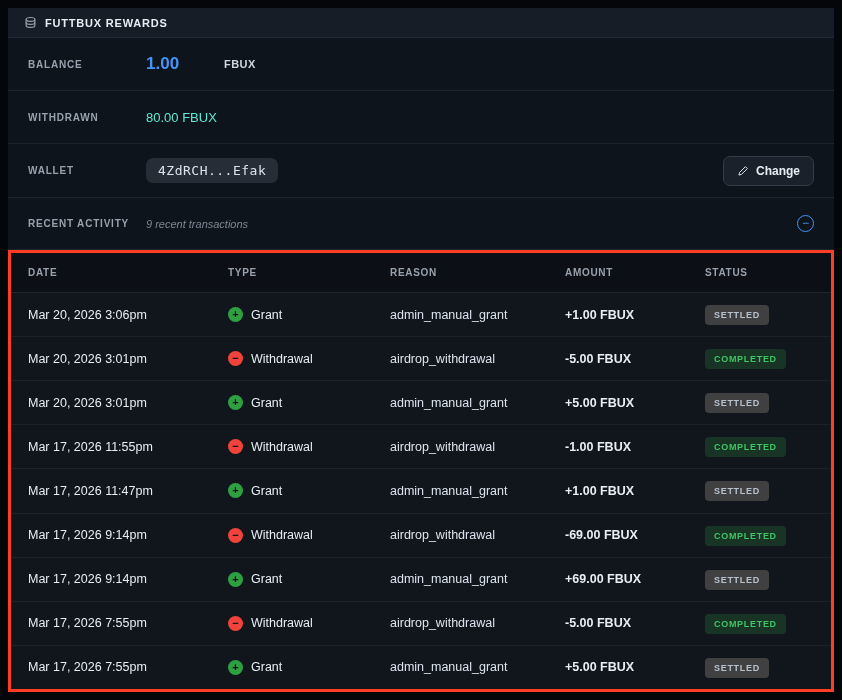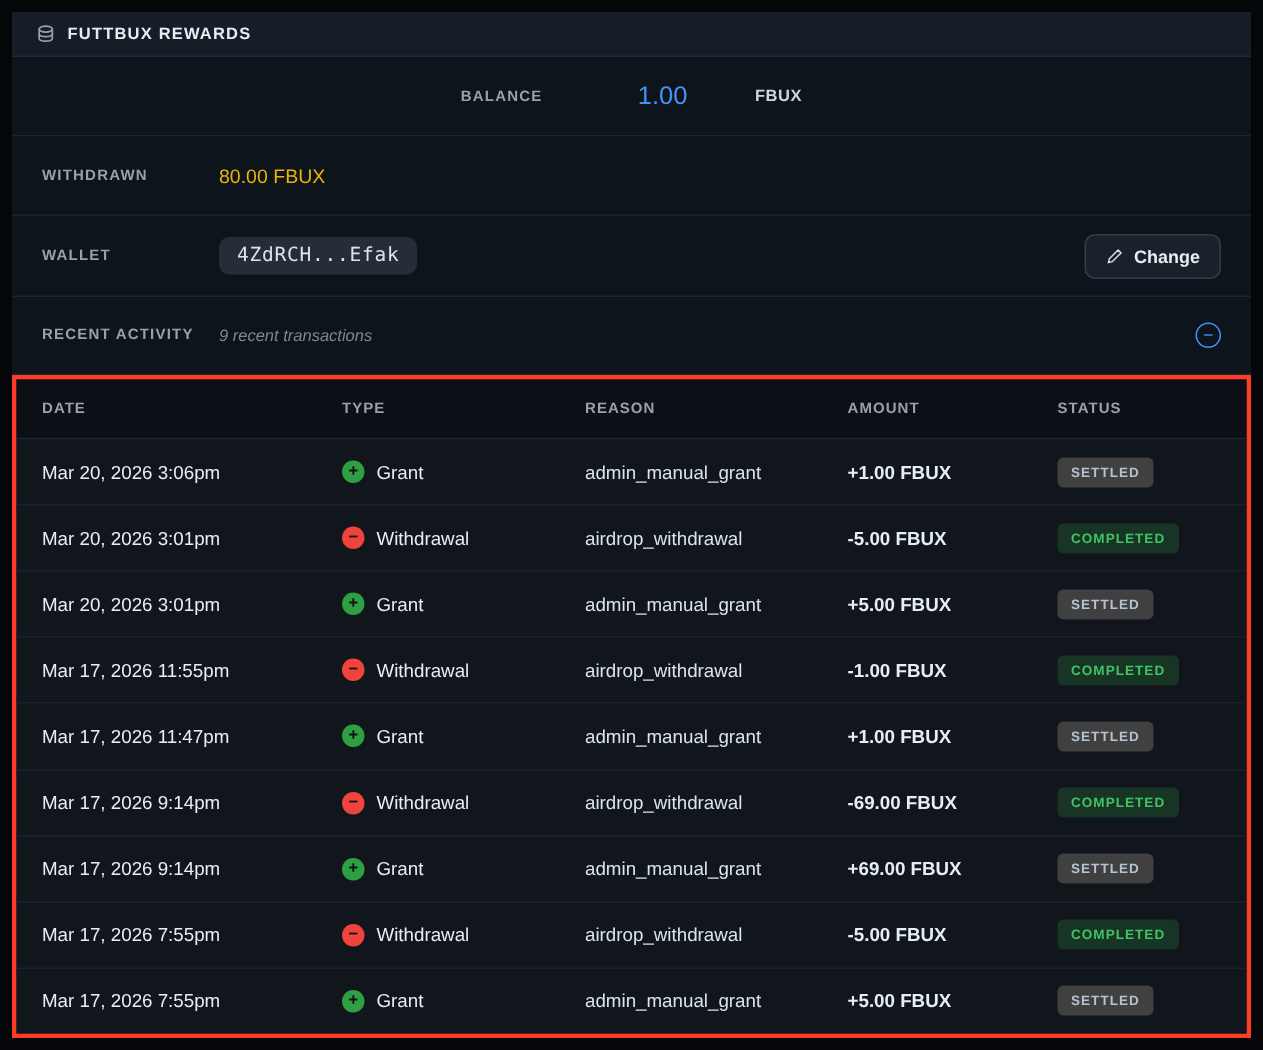--- a/index.html
+++ b/index.html
@@ -38,47 +38,47 @@
   }
   
   .row {
     display: flex;
     align-items: center;
     padding: 0 20px;
     border-bottom: 1px solid #1d242e;
     background: #0e141b;
     flex: 0 0 auto;
   }
-  .row-balance   { height: 53px; justify-content: center; }
+  .row-balance   { height: 53px; }
   .row-withdrawn { height: 53px; }
   .row-wallet    { height: 54px; }
   .row-activity  { height: 52px; }
   .label {
     width: 118px;
     flex: 0 0 118px;
     font-size: 10px;
     font-weight: 700;
     letter-spacing: 0.8px;
     color: #97a2ae;
     text-transform: uppercase;
   }
   .balance-value {
     font-size: 17px;
-    font-weight: 400;
+    font-weight: 700;
     color: #4493f8;
     margin-right: 6px;
   }
   .balance-unit {
     font-size: 11px;
     font-weight: 700;
     color: #cdd6e0;
     letter-spacing: 0.4px;
     margin-left: 39px;
   }
-  .plain-value { font-size: 13px; color: #eab308; }
+  .plain-value { font-size: 13px; color: #5eead4; }
   .wallet-pill {
     font-family: "DejaVu Sans Mono", monospace;
     font-size: 13px;
     color: #dbe4ee;
     background: #262d37;
     border-radius: 7px;
     padding: 5px 12px;
     letter-spacing: 0.5px;
   }
   .change-btn {

